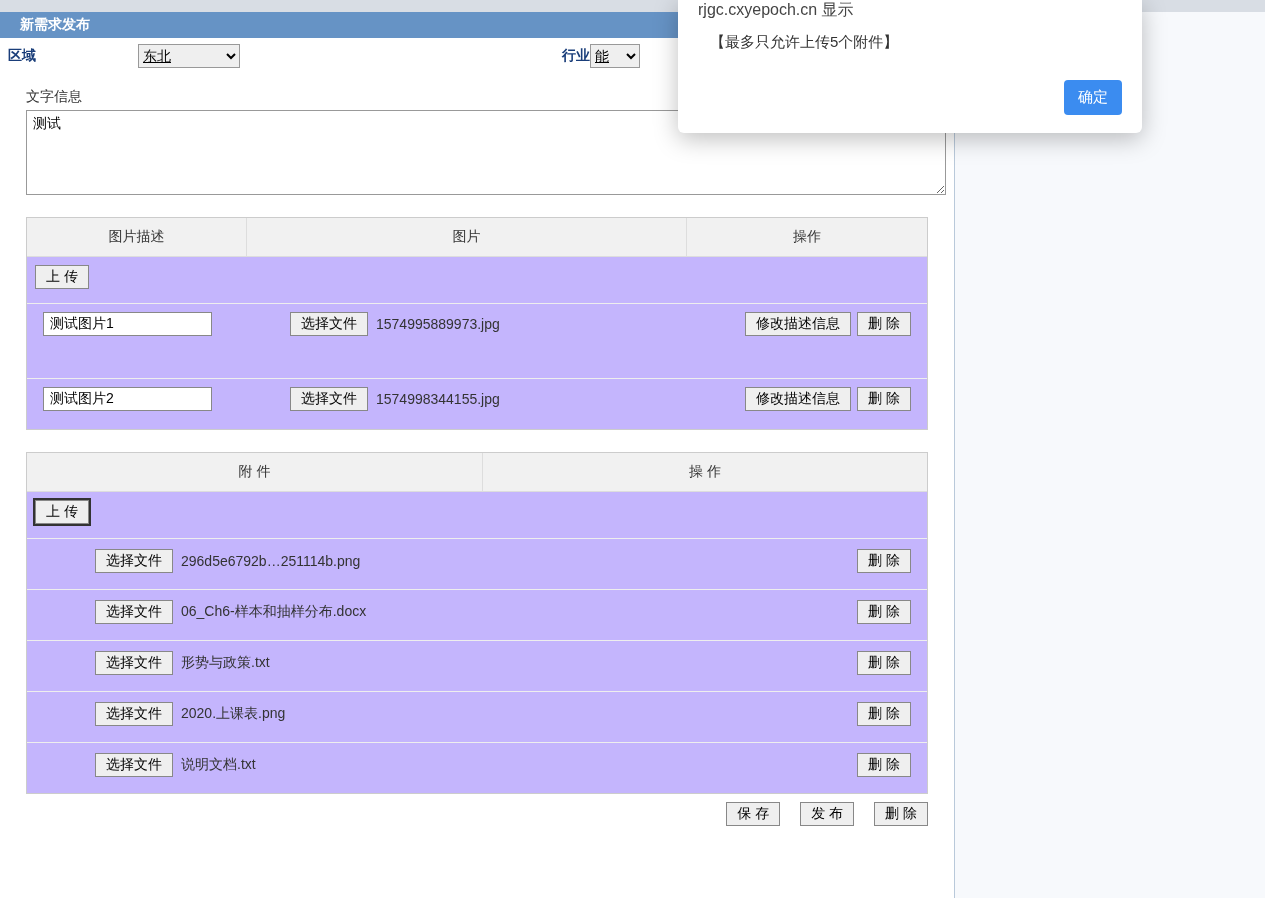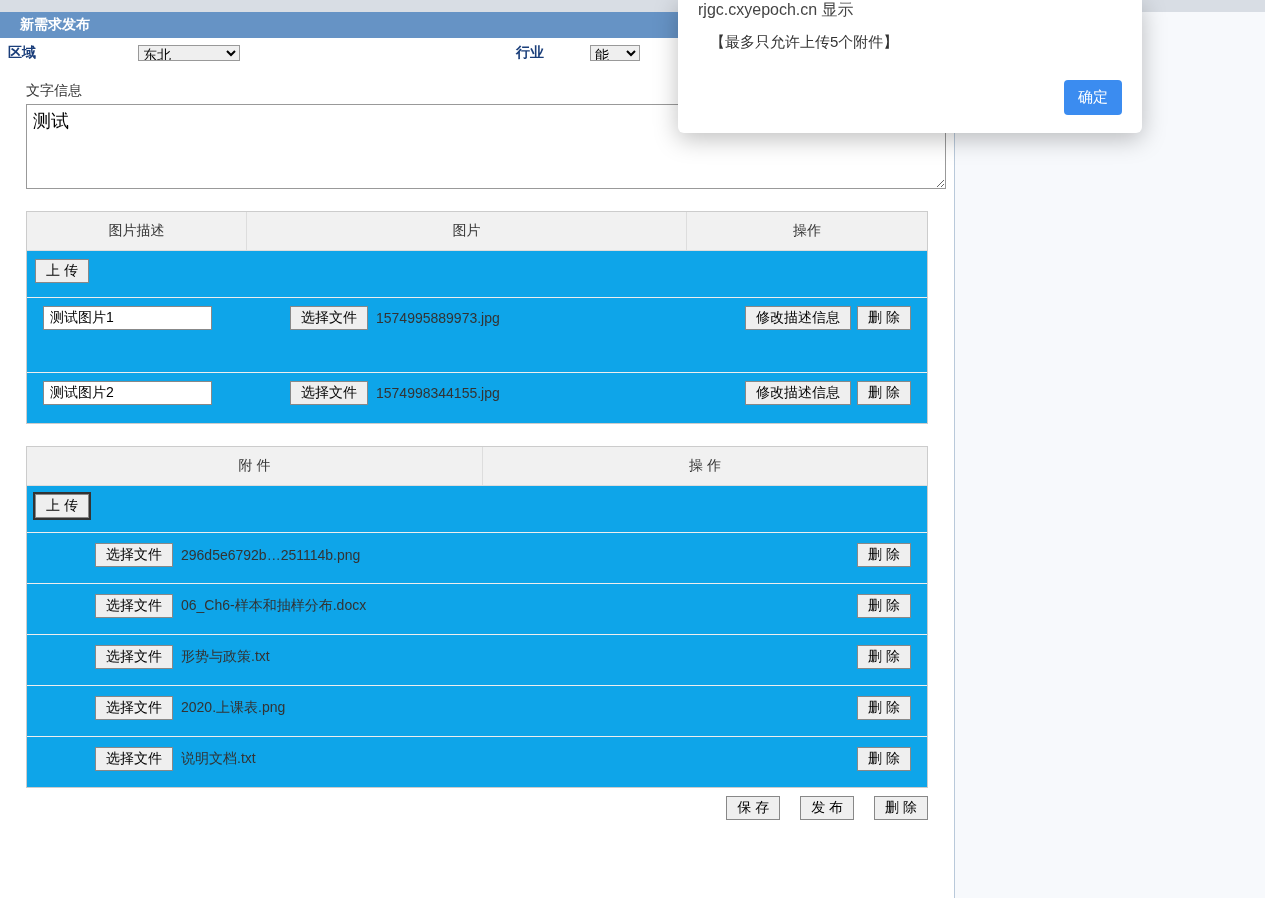--- a/index.html
+++ b/index.html
@@ -47,61 +47,61 @@
   margin-bottom: 6px;
 }
 .form-label {
   width: 130px;
   color: #1a3e7a;
   font-weight: bold;
   font-size: 14px;
 }
 .form-label.mid {
   width: 120px;
-  text-align: center;
+  text-align: right;
   font-family: Liberation Mono, monospace;
 }
 input.text-input {
   flex: 1;
   height: 24px;
   border: 1px solid #8ea9c8;
   padding: 0 6px;
   background: #e8f0f8;
   font-size: 14px;
 }
 select.sel {
-  height: 16px;
+  height: 24px;
   border: 1px solid #999;
   font-size: 14px;
   background: #efefef;
   width: 102px;
   text-decoration: underline;
 }
 .second-row .form-label:first-child { width: 130px; }
 .second-row select:first-of-type { margin-right: 230px; }
 .textinfo-label {
   color: #333;
   font-size: 14px;
   margin: 20px 0 4px 26px;
 }
 textarea.text-area {
   display: block;
   width: 920px;
   height: 85px;
   margin: 0 0 0 26px;
   border: 1px solid #999;
   padding: 4px 6px;
-  font-size: 18px;
+  font-size: 14px;
   font-family: inherit;
   resize: both;
 }
 .tbl-wrap {
   margin: 22px 26px 0 26px;
   border: 1px solid #ccc;
-  background: #0ea5e9;
+  background: #c4b5fd;
 }
 .tbl-head {
   display: flex;
   background: #f1f1f1;
   border-bottom: 1px solid #ddd;
 }
 .tbl-head .col {
   padding: 10px 8px;
   text-align: center;
   font-size: 14px;

